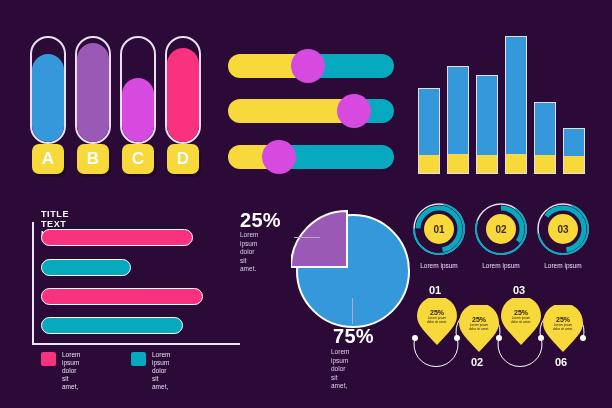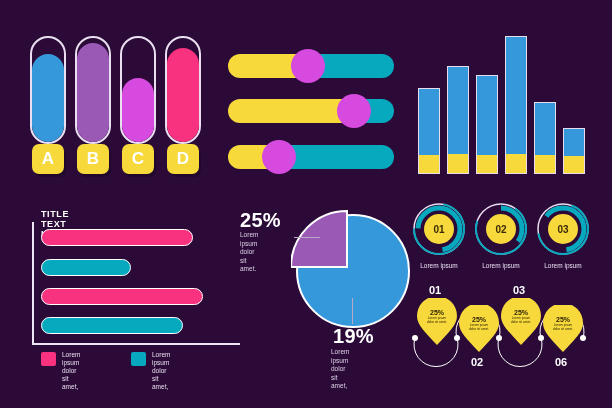--- a/index.html
+++ b/index.html
@@ -211,21 +211,21 @@
       <path d="M 56 58 L 56 2 A 56 56 0 0 0 0 58 Z" fill="#9b59b6" stroke="#ffffff" stroke-width="2"></path>
     </svg>
 
     <div class="pct-big" style="left:240px;top:209px;">25%</div>
     <div class="pct-sub" style="left:240px;top:231px;">
       <span>Lorem ipsum</span><br>
       <span>dolor sit amet.</span>
     </div>
     <div class="leader" style="left:294px;top:237px;width:26px;height:1px;"></div>
 
-    <div class="pct-big" style="left:333px;top:325px;">19%</div>
+    <div class="pct-big" style="left:333px;top:325px;">75%</div>
     <div class="pct-sub" style="left:331px;top:348px;">
       <span>Lorem ipsum</span><br>
       <span>dolor sit amet,</span>
     </div>
     <div class="leader" style="left:352px;top:298px;width:1px;height:26px;"></div>
   </div>
 
   <div class="abs" style="left:0;top:0;">
 
     <div class="donut" style="left:410px;top:200px;">

